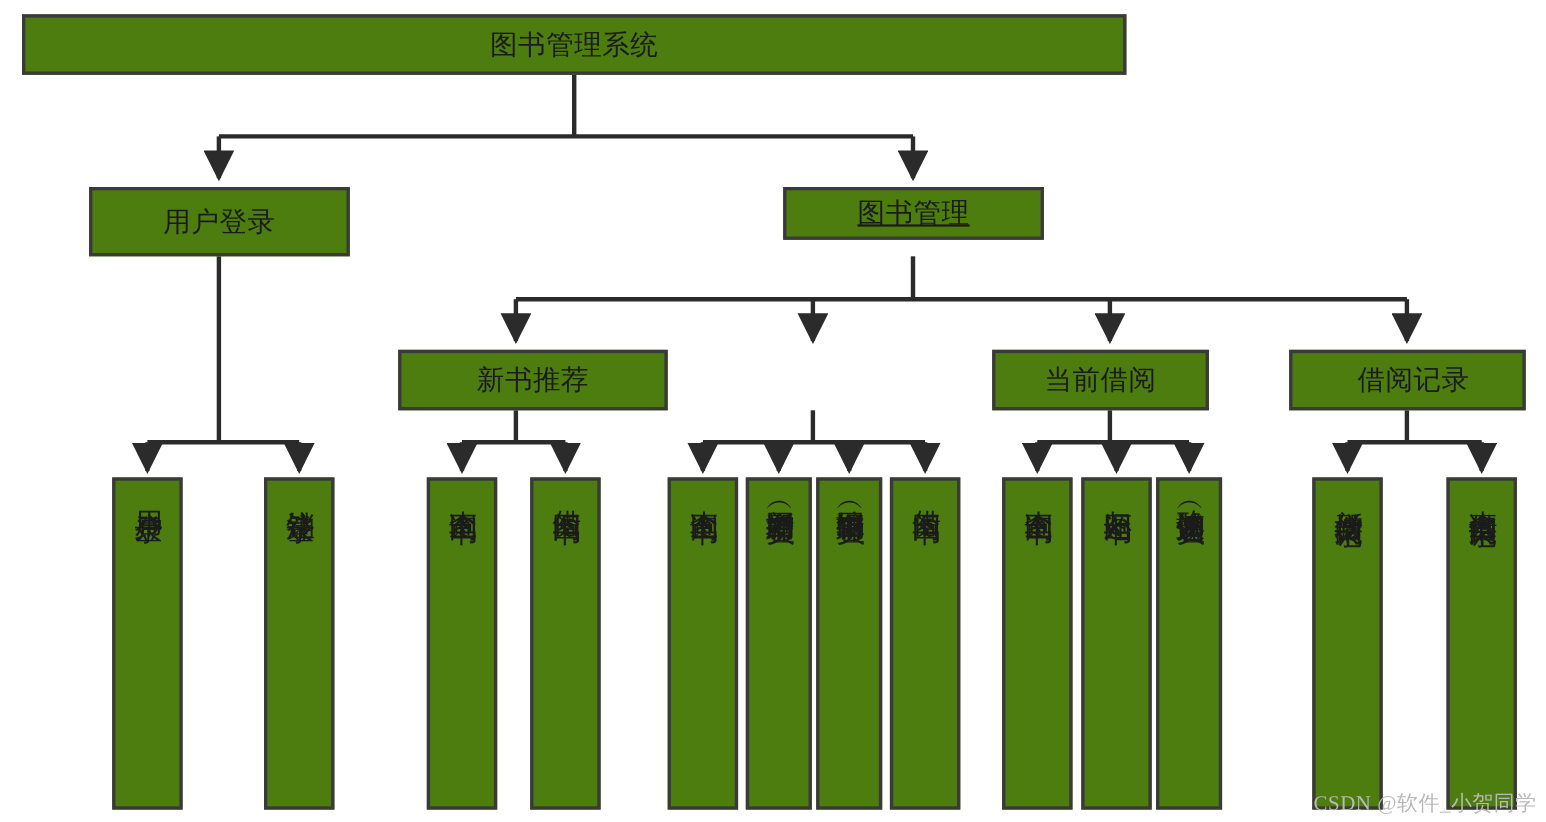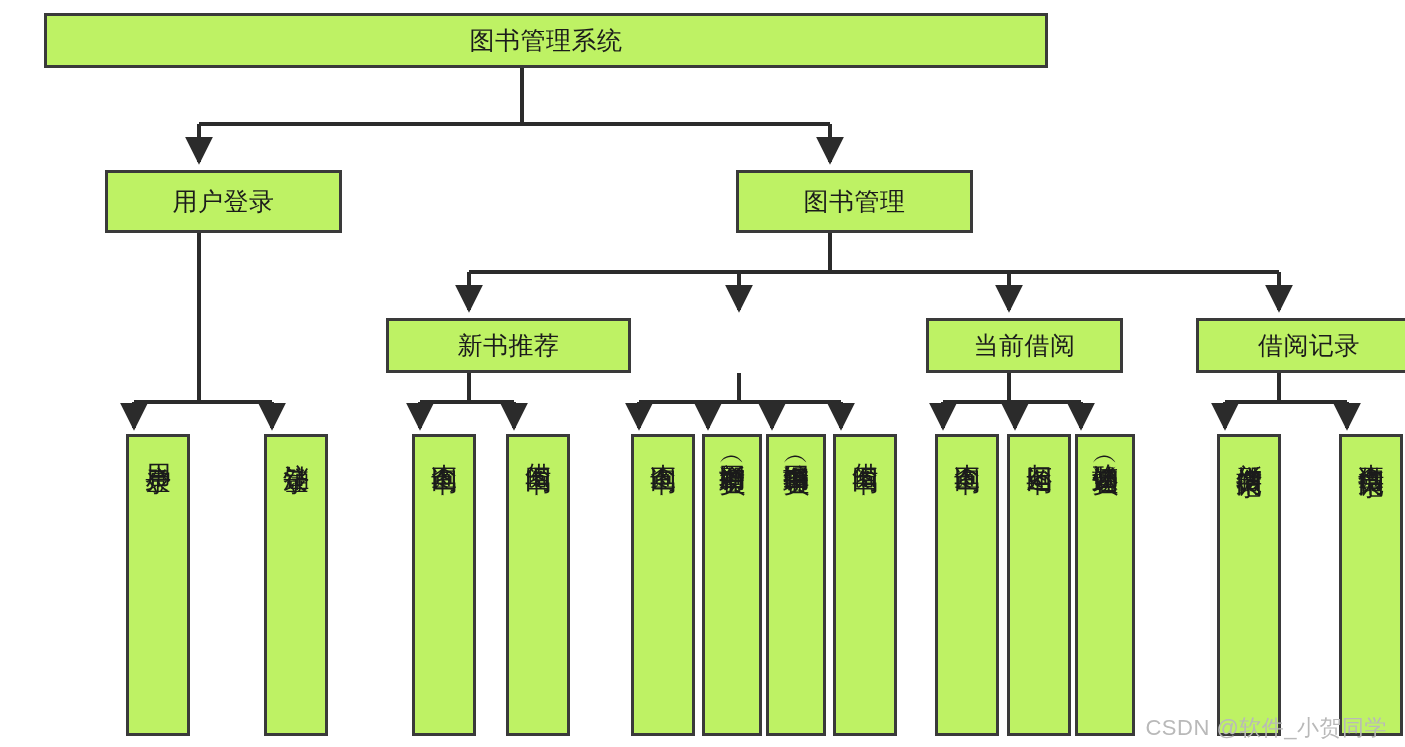--- a/index.html
+++ b/index.html
@@ -22,28 +22,27 @@
     position: absolute;
     left: 0;
     top: 0;
     width: 1405px;
     height: 747px;
     pointer-events: none;
   }
   .node {
     position: absolute;
     box-sizing: border-box;
-    background: #bef264;
+    background: #4d7c0f;
     border: 3px solid #3a3a3a;
     display: flex;
     align-items: center;
     justify-content: center;
     color: #1b1b1b;
     z-index: 2;
-    margin-left: 24px;
   }
   .node .label {
     display: block;
     text-align: center;
     line-height: 1.02;
     letter-spacing: 0.5px;
   }
   
   .node.horiz .label {
     writing-mode: horizontal-tb;
@@ -64,28 +63,28 @@
     line-height: 1.06;
     letter-spacing: 2px;
   }
   .node.vert.tall .label {
     font-size: 26px;
     letter-spacing: 1px;
   }
   
   #watermark {
     position: absolute;
-    right: 18px;
+    right: 8px;
     bottom: 4px;
-    font-size: 22px;
+    font-size: 19px;
     color: #b9b9b9;
     letter-spacing: 0.5px;
     z-index: 5;
     white-space: nowrap;
-    font-family: Liberation Sans, sans-serif;
+    font-family: Liberation Serif, serif;
   }
 </style>
 </head>
 <body>
 
 <div id="diagram">
 
   <svg id="connectors" viewBox="0 0 1405 747" xmlns="http://www.w3.org/2000/svg">
     <defs>
       <marker id="arrow" viewBox="0 0 10 10" refX="9" refY="5" markerWidth="7" markerHeight="7" orient="auto-start-reverse">
@@ -136,21 +135,21 @@
     </g>
   </svg>
 
   <div class="node horiz root" style="left:20px; top:13px; width:1004px; height:55px;">
     <span class="label">图书管理系统</span>
   </div>
 
   <div class="node horiz" style="left:81px; top:170px; width:237px; height:63px;">
     <span class="label">用户登录</span>
   </div>
-  <div class="node horiz" style="left:712px; top:170px; width:237px; height:63px;">
+  <div class="node horiz" style="left:712px; top:170px; width:237px; height:48px;text-decoration:underline;">
     <span class="label">图书管理</span>
   </div>
 
   <div class="node horiz" style="left:362px; top:318px; width:245px; height:55px;">
     <span class="label">新书推荐</span>
   </div>
   <div class="node horiz" style="left:902px; top:318px; width:197px; height:55px;">
     <span class="label">当前借阅</span>
   </div>
   <div class="node horiz" style="left:1172px; top:318px; width:215px; height:55px;padding-left:11px;">

